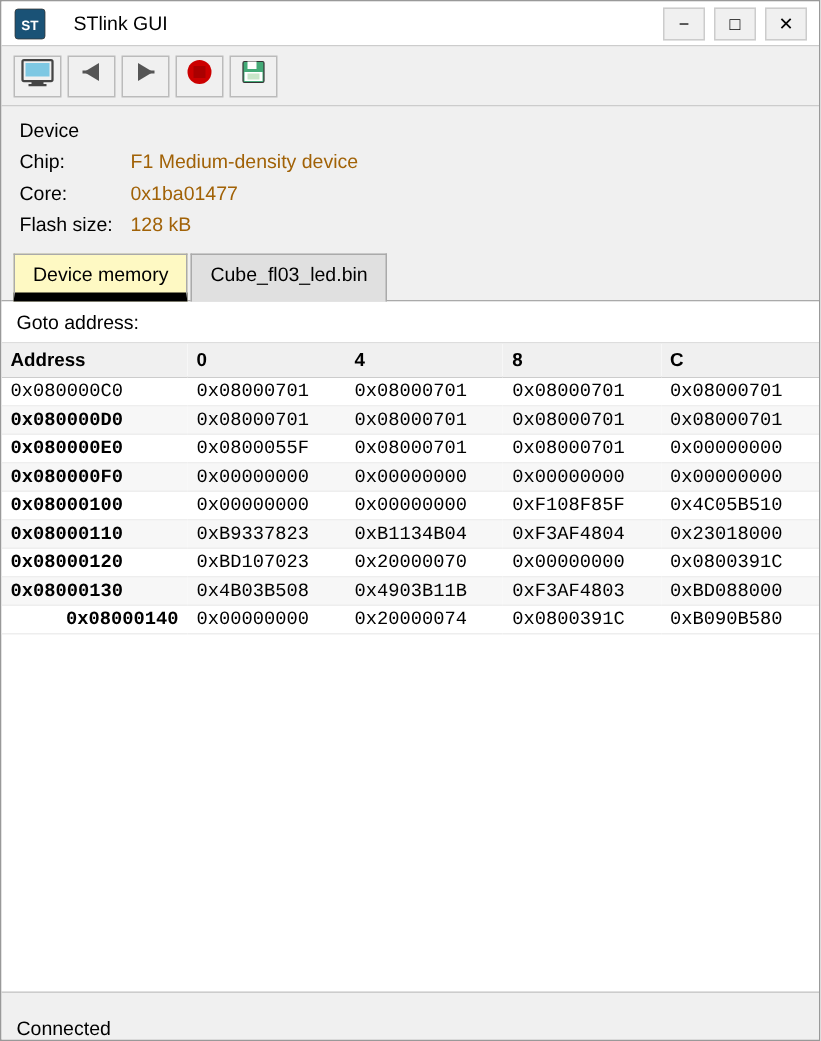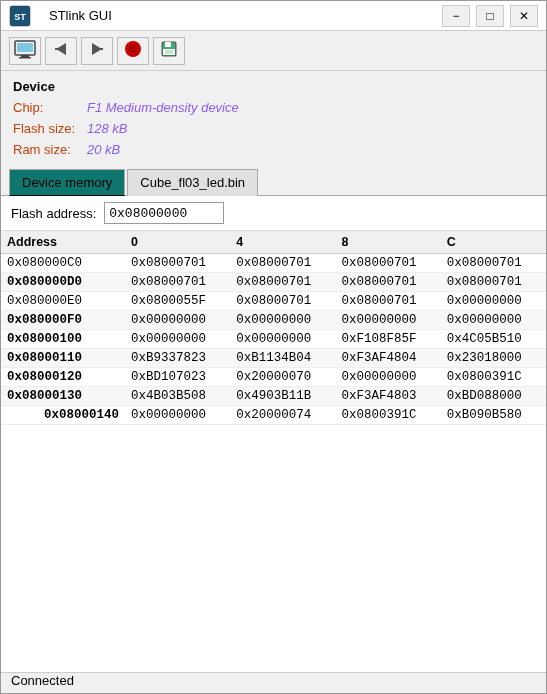--- a/index.html
+++ b/index.html
@@ -74,57 +74,56 @@
       align-items: center;
       justify-content: center;
       font-size: 16px;
     }
     .device-info {
       padding: 8px 12px;
       background: #f0f0f0;
       flex-shrink: 0;
     }
     .device-title {
-      font-weight: bold;
+      font-weight: normal;
       margin-bottom: 4px;
     }
     .device-row {
       display: flex;
       gap: 4px;
       line-height: 1.6;
     }
     .device-label {
       min-width: 70px;
-      color: #c2410c;
+      color: #000000;
     }
     .device-value {
-      color: #8b5cf6;
-      font-style: italic;
+      color: #a16207;
     }
     .tabs {
       display: flex;
       border-bottom: 1px solid #aaa;
       background: #f0f0f0;
       flex-shrink: 0;
       padding: 0 8px;
     }
     .tab {
       padding: 5px 12px;
       border: 1px solid #aaa;
       border-bottom: none;
       background: #e0e0e0;
       cursor: pointer;
       font-size: 13px;
       margin-right: 2px;
       position: relative;
       top: 1px;
     }
     .tab.active {
-      background: #0f766e;
-      border-bottom: 1px solid #000000;
+      background: #fef9c3;
+      border-bottom: 6px solid #000000;
       z-index: 1;
     }
     .memory-panel {
       background: #fff;
       flex: 1;
       display: flex;
       flex-direction: column;
       overflow: hidden;
     }
     .goto-row {
@@ -174,25 +173,25 @@
       white-space: nowrap;
     }
     .memory-table tr:nth-child(even) { background: #f7f7f7; }
     .memory-table tr:nth-child(odd) { background: #fff; }
     .col-addr { width: 100px; margin-left: 36px; }
     .col-0 { width: 110px; }
     .col-4 { width: 110px; }
     .col-8 { width: 110px; }
     .col-c { width: 110px; }
     .status-bar {
-      height: 21px;
+      height: 32px;
       background: #f0f0f0;
       border-top: 1px solid #ccc;
       display: flex;
-      align-items: flex-start;
+      align-items: flex-end;
       padding: 0 10px;
       font-size: 13px;
       flex-shrink: 0;
     }
     
     .memory-table-wrap::-webkit-scrollbar { width: 12px; }
     .memory-table-wrap::-webkit-scrollbar-track { background: #f0f0f0; }
     .memory-table-wrap::-webkit-scrollbar-thumb { background: #bbb; border: 1px solid #999; }
   </style>
 </head>
@@ -262,39 +261,38 @@
     </button>
   </div>
 
   <div class="device-info">
     <div class="device-title">Device</div>
     <div class="device-row">
       <span class="device-label">Chip:</span>
       <span class="device-value">F1 Medium-density device</span>
     </div>
     <div class="device-row">
+      <span class="device-label">Core:</span>
+      <span class="device-value">0x1ba01477</span>
+    </div>
+    <div class="device-row">
       <span class="device-label">Flash size:</span>
       <span class="device-value">128 kB</span>
-    </div>
-    <div class="device-row">
-      <span class="device-label">Ram size:</span>
-      <span class="device-value">20 kB</span>
     </div>
   </div>
 
   <div class="tabs">
     <div class="tab active">Device memory</div>
     <div class="tab">Cube_fl03_led.bin</div>
   </div>
 
   <div class="memory-panel">
 
     <div class="goto-row">
-      <span class="goto-label">Flash address:</span>
-      <input class="goto-input" type="text" value="0x08000000" style="">
+      <span class="goto-label">Goto address:</span>
     </div>
 
     <div class="memory-table-wrap">
       <table class="memory-table">
         <thead>
           <tr>
             <th class="col-addr">Address</th>
             <th class="col-0">0</th>
             <th class="col-4">4</th>
             <th class="col-8">8</th>
@@ -310,21 +308,21 @@
               <td>0x08000701</td>
             </tr>
             <tr>
               <td style="font-weight: bold;">0x080000D0</td>
               <td>0x08000701</td>
               <td>0x08000701</td>
               <td>0x08000701</td>
               <td>0x08000701</td>
             </tr>
             <tr>
-              <td style="font-weight: normal;">0x080000E0</td>
+              <td style="font-weight: bold;">0x080000E0</td>
               <td>0x0800055F</td>
               <td>0x08000701</td>
               <td>0x08000701</td>
               <td>0x00000000</td>
             </tr>
             <tr>
               <td style="font-weight: bold;">0x080000F0</td>
               <td>0x00000000</td>
               <td>0x00000000</td>
               <td>0x00000000</td>

